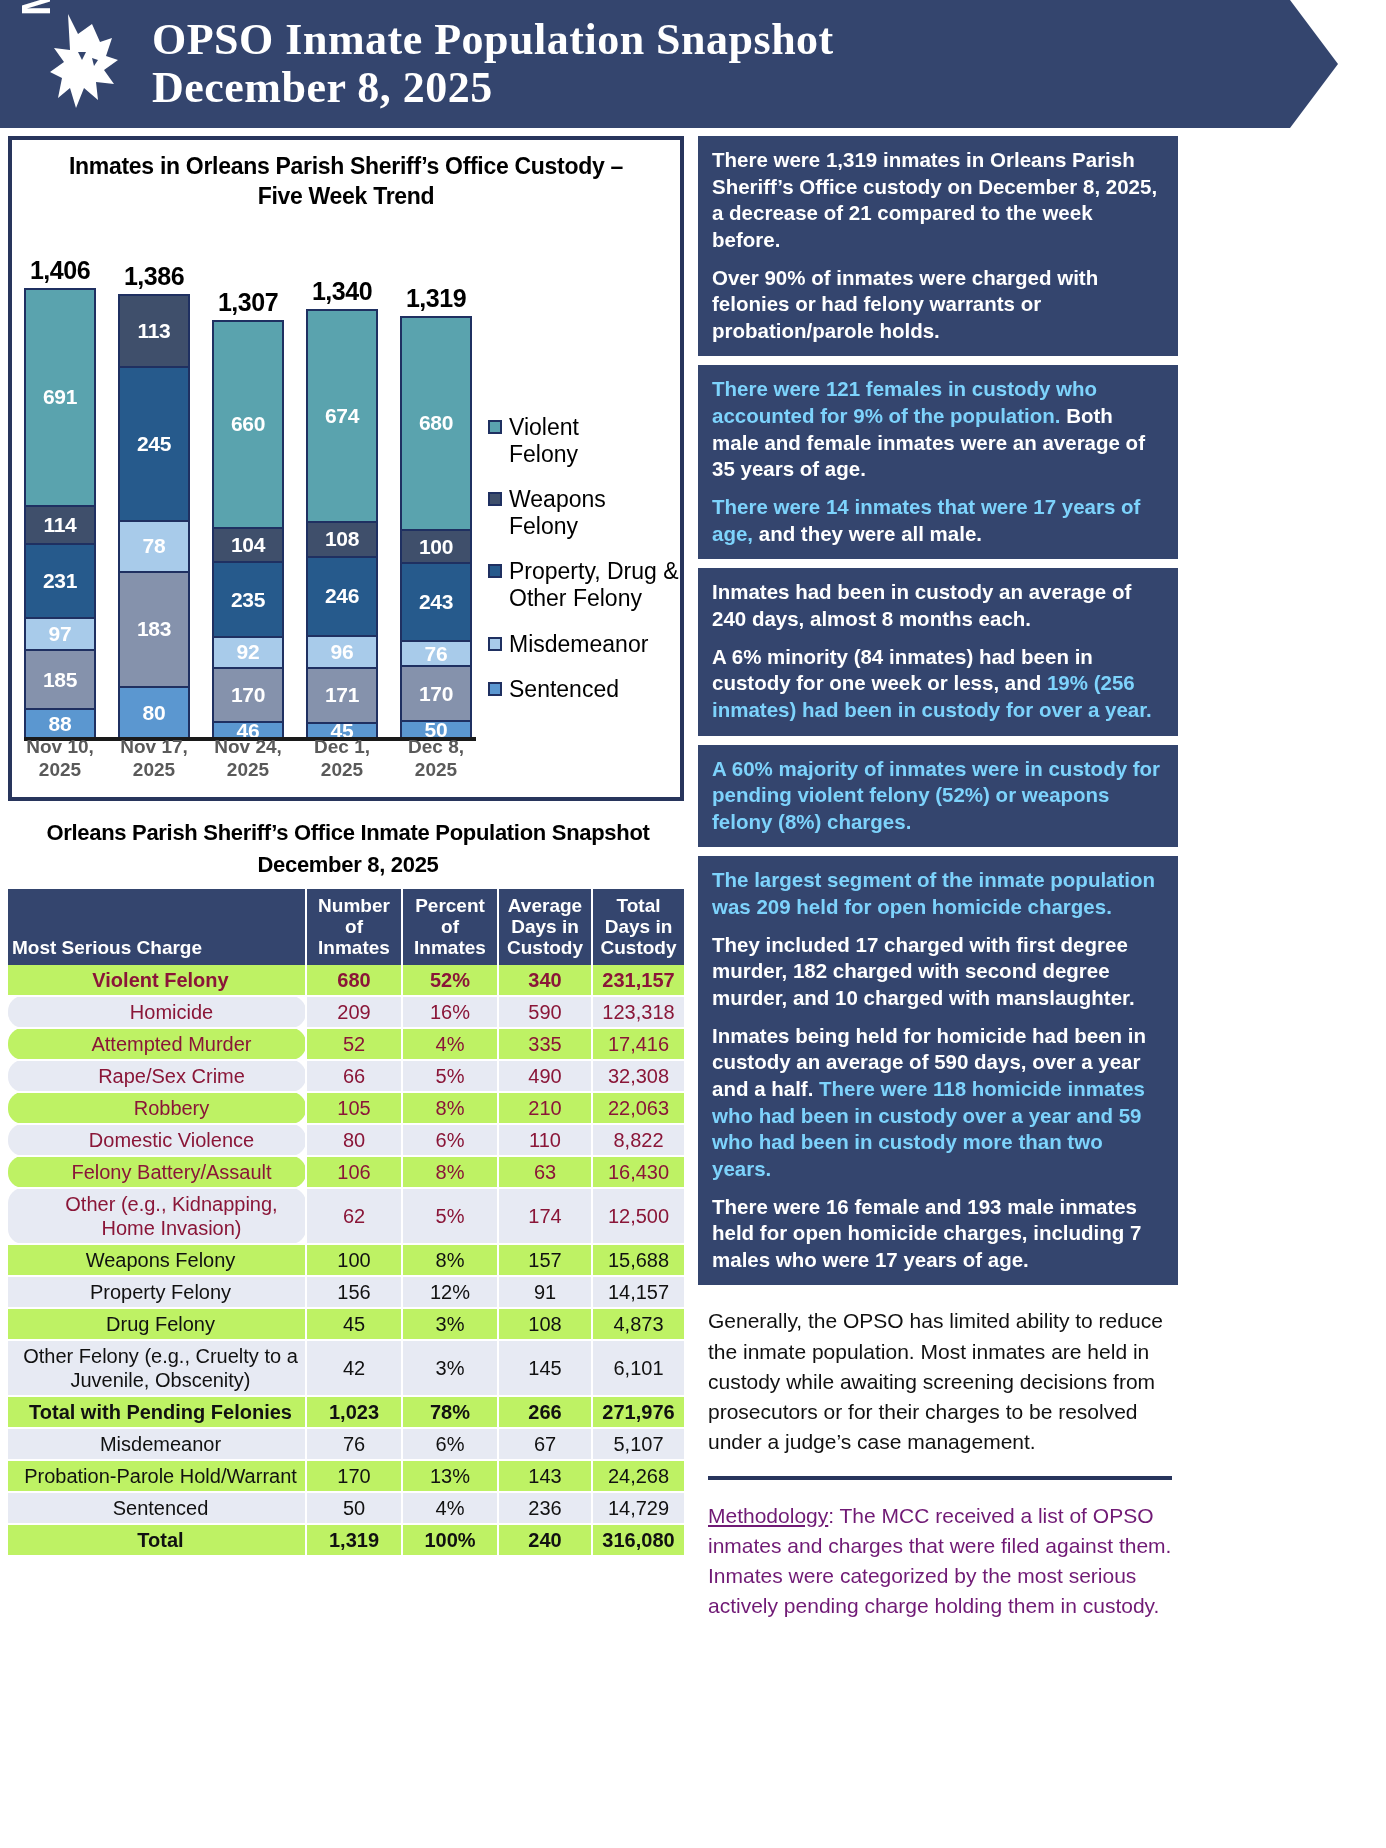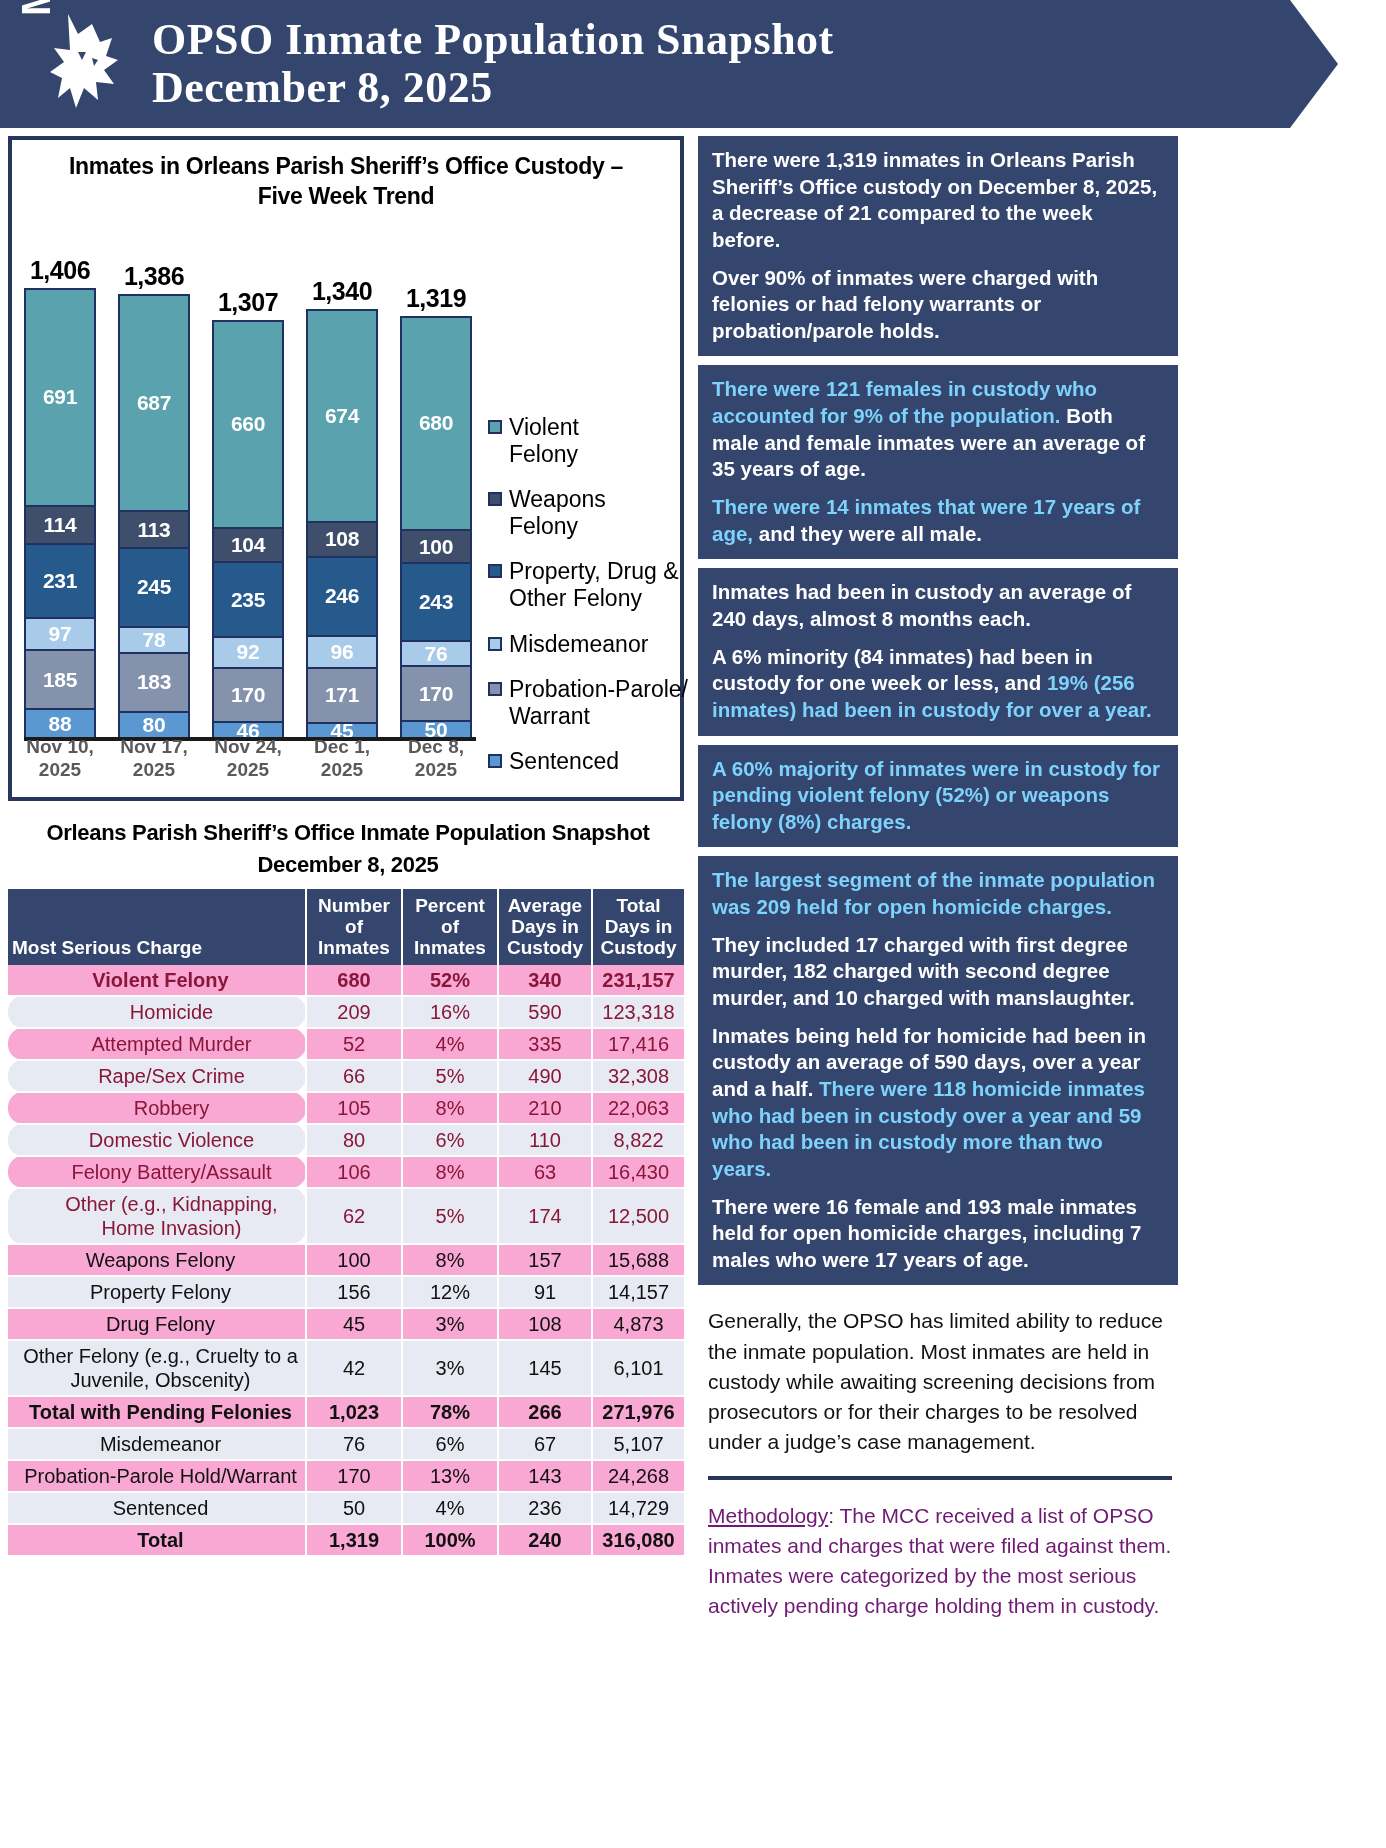--- a/index.html
+++ b/index.html
@@ -198,21 +198,21 @@
   table.snap td{
     font-size:20px;
     padding:3px 6px;
     border-right:2px solid #ffffff;
     border-bottom:2px solid #ffffff;
     text-align:center;
     line-height:1.2;
   }
   table.snap td:last-child{ border-right:none; }
   td.charge{ text-align:left; }
-  .r-odd  td{ background:#f9a8d4; }
+  .r-odd  td{ background:#bef264; }
   .r-even td{ background:#e7eaf3; }
   .maroon td{ color:#8a1638; }
   .dark   td{ color:#111111; }
   .bold   td{ font-weight:bold; }
   .indent1{ padding-left:36px !important;border-radius:15px; }
   .indent0{ padding-left:14px !important; }
 
   
   .note{
     background:#34456e;
@@ -287,21 +287,20 @@
                   <div class="seg seg-weapons" style="flex: 114 0 0px;">114</div>
                   <div class="seg seg-property" style="flex: 231 0 0px;">231</div>
                   <div class="seg seg-misd" style="flex: 97 0 0px;">97</div>
                   <div class="seg seg-prob" style="flex: 185 0 0px;">185</div>
                   <div class="seg seg-sent" style="flex: 88 0 0px;">88</div>
                 </div>
               </div>
               <div class="bar-col">
                 <div class="bar-total">1,386</div>
                 <div class="bar-stack" style="height: 445.57px;">
-                  <div class="seg seg-violent" style="flex: 687 0 0px;">687</div>
                   <div class="seg seg-weapons" style="flex: 113 0 0px;">113</div>
                   <div class="seg seg-property" style="flex: 245 0 0px;">245</div>
                   <div class="seg seg-misd" style="flex: 78 0 0px;">78</div>
                   <div class="seg seg-prob" style="flex: 183 0 0px;">183</div>
                   <div class="seg seg-sent" style="flex: 80 0 0px;">80</div>
                 </div>
               </div>
               <div class="bar-col">
                 <div class="bar-total">1,307</div>
                 <div class="bar-stack" style="height: 420.174px;">
@@ -357,24 +356,20 @@
             </div>
             <div class="legend-item">
               <span class="legend-swatch" style="background: rgb(38, 90, 140);"></span>
               <span class="legend-label">Property, Drug &amp;<br>Other Felony</span>
             </div>
             <div class="legend-item">
               <span class="legend-swatch" style="background: rgb(168, 203, 234);"></span>
               <span class="legend-label">Misdemeanor</span>
             </div>
             <div class="legend-item">
-              <span class="legend-swatch" style="background: rgb(133, 146, 172);"></span>
-              <span class="legend-label">Probation-Parole/<br>Warrant</span>
-            </div>
-            <div class="legend-item">
               <span class="legend-swatch" style="background: rgb(91, 151, 208);"></span>
               <span class="legend-label">Sentenced</span>
             </div>
           </div>
       </div>
     </div>
 
     <div class="table-title">
       <span>Orleans Parish Sheriff’s Office Inmate Population Snapshot</span><br>
       <span>December 8, 2025</span>

